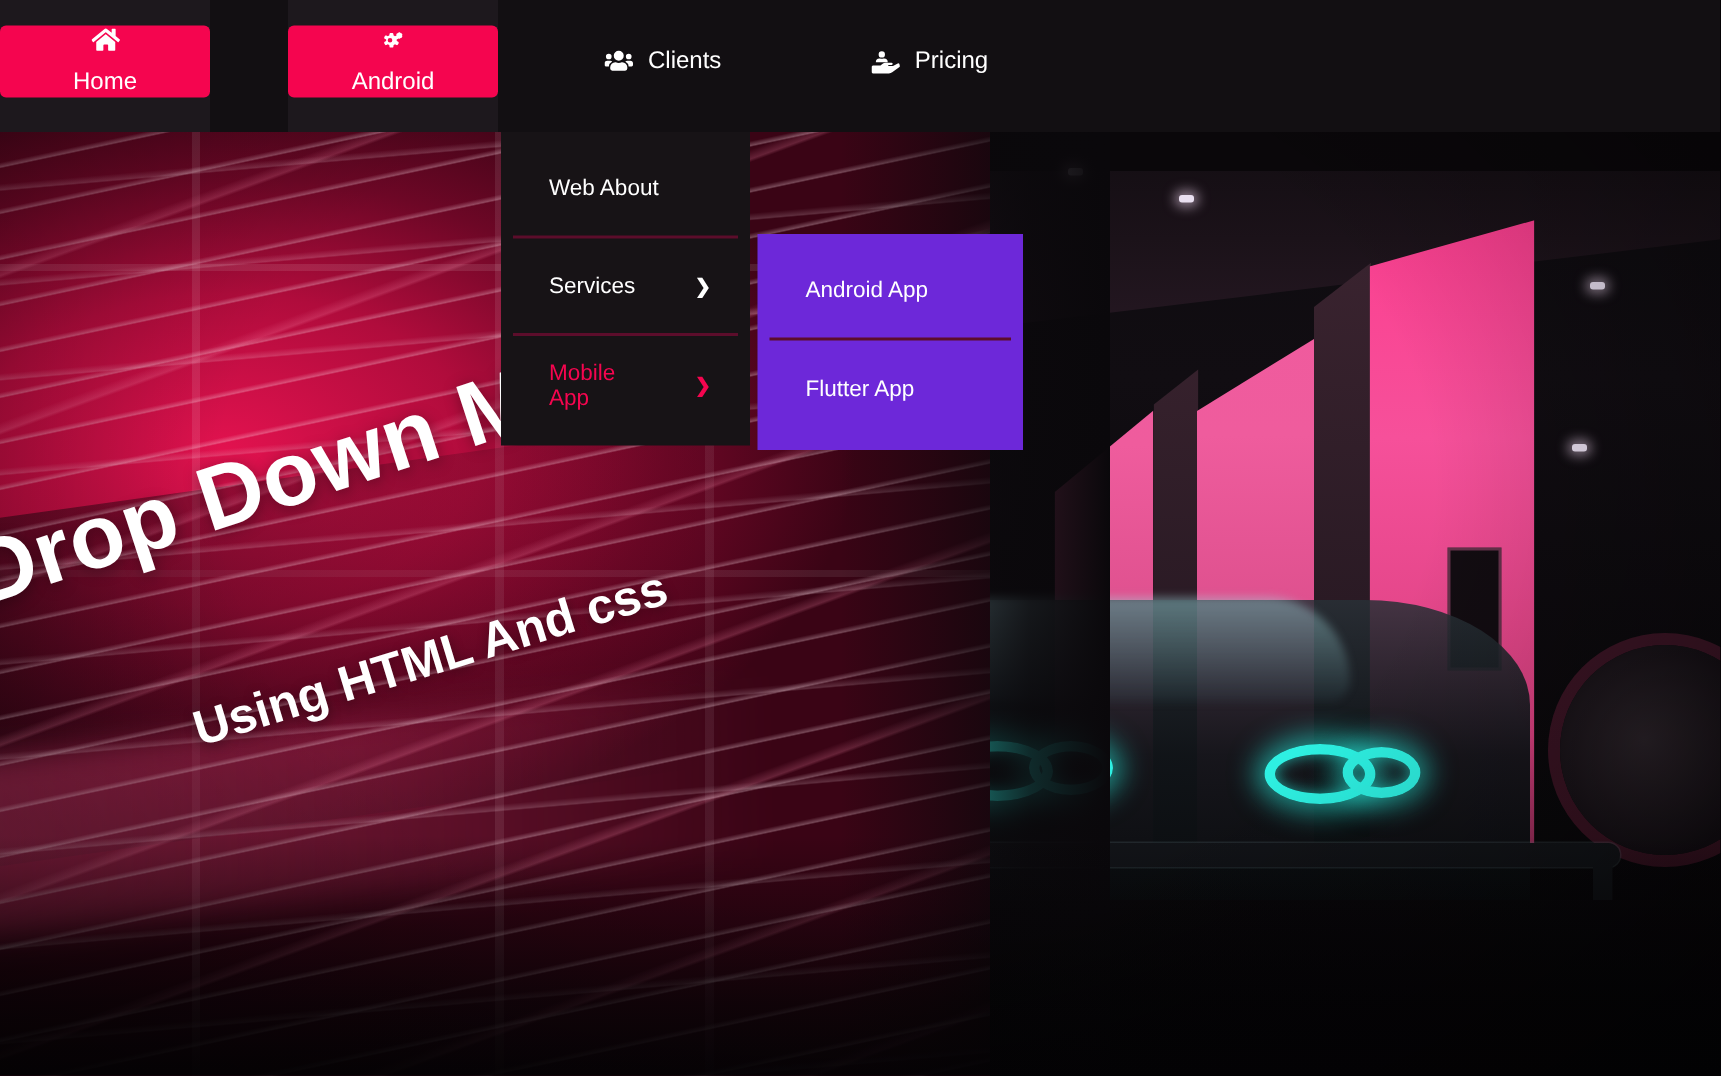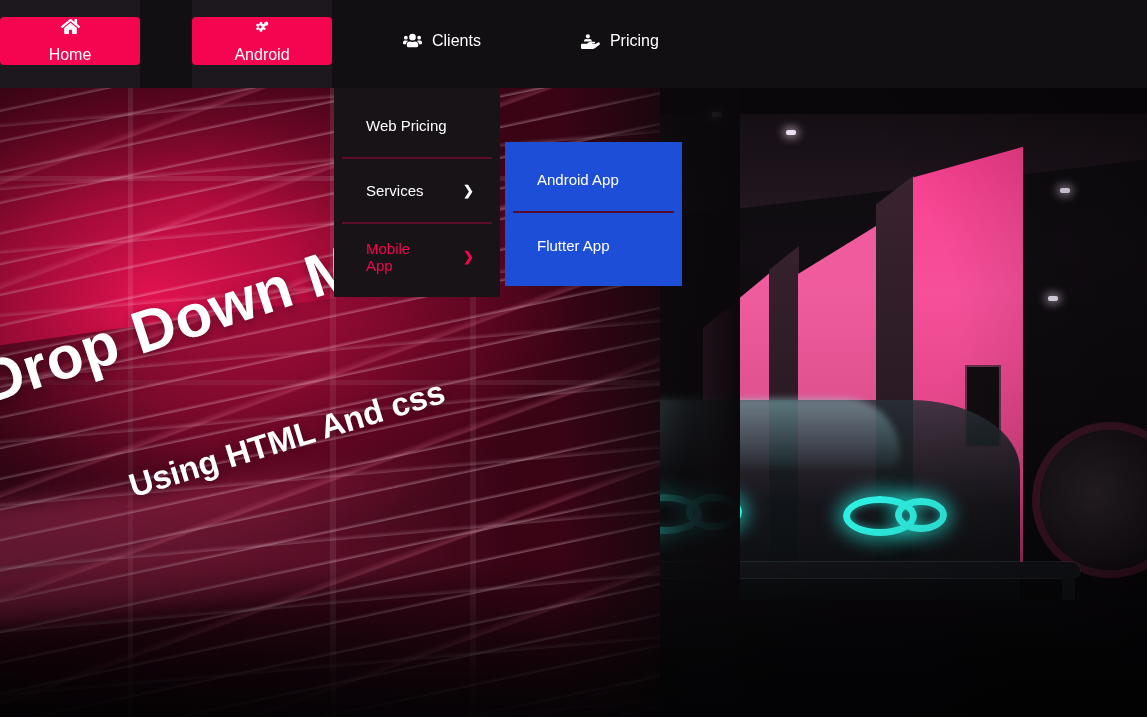--- a/index.html
+++ b/index.html
@@ -319,23 +319,23 @@
     font-size: 13px;
     font-weight: 700;
     line-height: 1;
     color: #ffffff;
   }
   .dd-item.active .dd-arrow { color: #f5054f; }
 
   .submenu {
     position: absolute;
     left: 505px;
-    top: 142px;
+    top: 156px;
     width: 177px;
-    background: #1d4ed8;
+    background: #6d28d9;
     z-index: 36;
     padding: 6px 0 8px 0;
   }
   .submenu .dd-item { padding-right: 24px; }
 </style>
 </head>
 <body>
 
 <div id="page">
 
@@ -437,21 +437,21 @@
           
           
         </a>
       </li>
 
     </ul>
   </nav>
 
   <div class="dropdown">
     <a class="dd-item">
-      <span>Web Pricing</span>
+      <span>Web About</span>
       <span class="dd-arrow"></span>
     </a>
     <a class="dd-item">
       <span>Services</span>
       <span class="dd-arrow">❯</span>
     </a>
     <a class="dd-item active">
       <span>Mobile App</span>
       <span class="dd-arrow">❯</span>
     </a>

